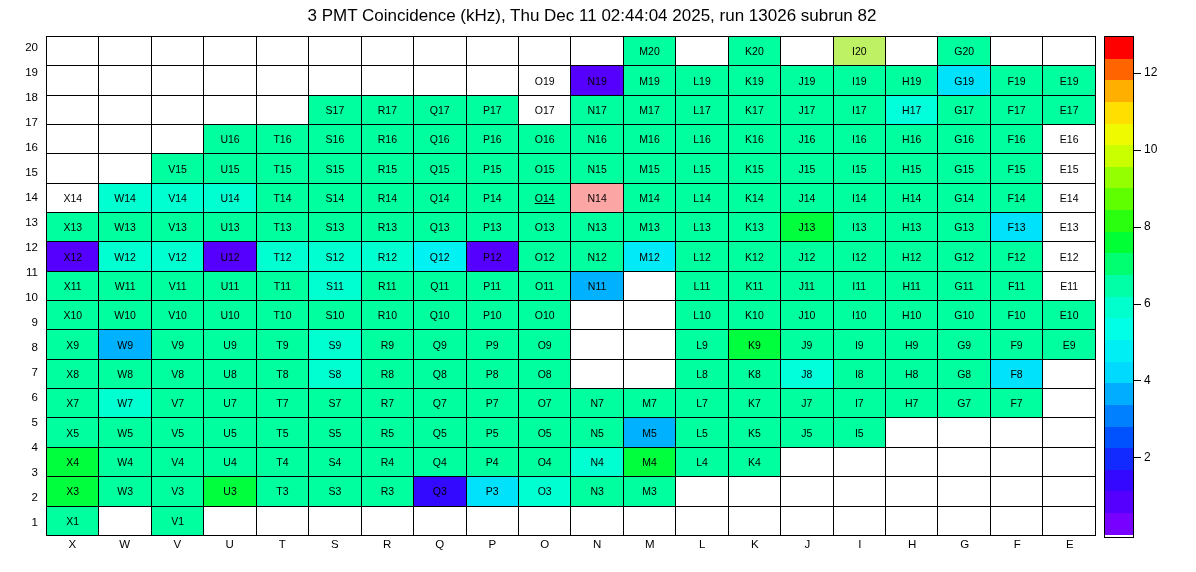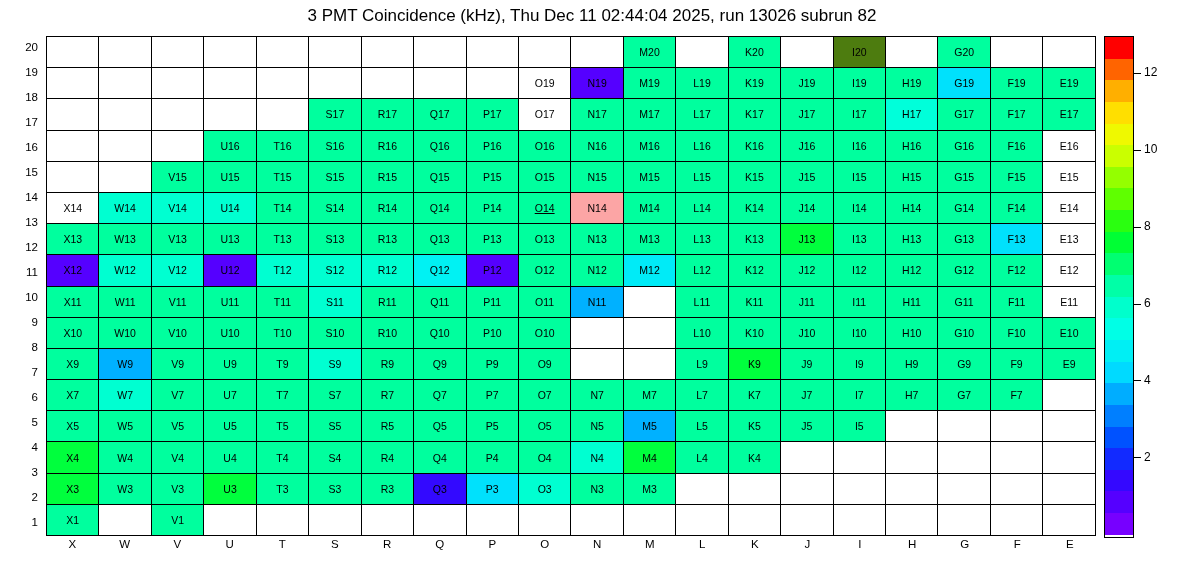--- a/index.html
+++ b/index.html
@@ -108,21 +108,21 @@
             <td class="blank"></td>
             <td class="blank"></td>
             <td class="blank"></td>
             <td class="blank"></td>
             <td class="blank"></td>
             <td class="blank"></td>
             <td style="background: rgb(0, 255, 158);">M20</td>
             <td class="blank"></td>
             <td style="background: rgb(0, 255, 158);">K20</td>
             <td class="blank"></td>
-            <td style="background: #4d7c0f;">I20</td>
+            <td style="background: #bef264;">I20</td>
             <td class="blank"></td>
             <td style="background: rgb(0, 255, 158);">G20</td>
             <td class="blank"></td>
             <td class="blank"></td>
           </tr>
           <tr>
             <td class="blank"></td>
             <td class="blank"></td>
             <td class="blank"></td>
             <td class="blank"></td>
@@ -333,20 +333,42 @@
             <td class="blank"></td>
             <td class="blank"></td>
             <td style="background: rgb(0, 255, 158);">L9</td>
             <td style="background: rgb(0, 255, 61);">K9</td>
             <td style="background: rgb(0, 255, 158);">J9</td>
             <td style="background: rgb(0, 255, 158);">I9</td>
             <td style="background: rgb(0, 255, 158);">H9</td>
             <td style="background: rgb(0, 255, 158);">G9</td>
             <td style="background: rgb(0, 255, 158);">F9</td>
             <td style="background: rgb(0, 255, 158);">E9</td>
+          </tr>
+          <tr>
+            <td style="background: rgb(0, 255, 158);">X8</td>
+            <td style="background: rgb(0, 255, 158);">W8</td>
+            <td style="background: rgb(0, 255, 158);">V8</td>
+            <td style="background: rgb(0, 255, 158);">U8</td>
+            <td style="background: rgb(0, 255, 158);">T8</td>
+            <td style="background: rgb(0, 255, 209);">S8</td>
+            <td style="background: rgb(0, 255, 158);">R8</td>
+            <td style="background: rgb(0, 255, 158);">Q8</td>
+            <td style="background: rgb(0, 255, 158);">P8</td>
+            <td style="background: rgb(0, 255, 158);">O8</td>
+            <td class="blank"></td>
+            <td class="blank"></td>
+            <td style="background: rgb(0, 255, 158);">L8</td>
+            <td style="background: rgb(0, 255, 158);">K8</td>
+            <td style="background: rgb(0, 255, 218);">J8</td>
+            <td style="background: rgb(0, 255, 158);">I8</td>
+            <td style="background: rgb(0, 255, 158);">H8</td>
+            <td style="background: rgb(0, 255, 158);">G8</td>
+            <td style="background: rgb(0, 225, 252);">F8</td>
+            <td class="blank"></td>
           </tr>
           <tr>
             <td style="background: rgb(0, 255, 158);">X7</td>
             <td style="background: rgb(0, 255, 209);">W7</td>
             <td style="background: rgb(0, 255, 158);">V7</td>
             <td style="background: rgb(0, 255, 158);">U7</td>
             <td style="background: rgb(0, 255, 158);">T7</td>
             <td style="background: rgb(0, 255, 158);">S7</td>
             <td style="background: rgb(0, 255, 158);">R7</td>
             <td style="background: rgb(0, 255, 158);">Q7</td>

